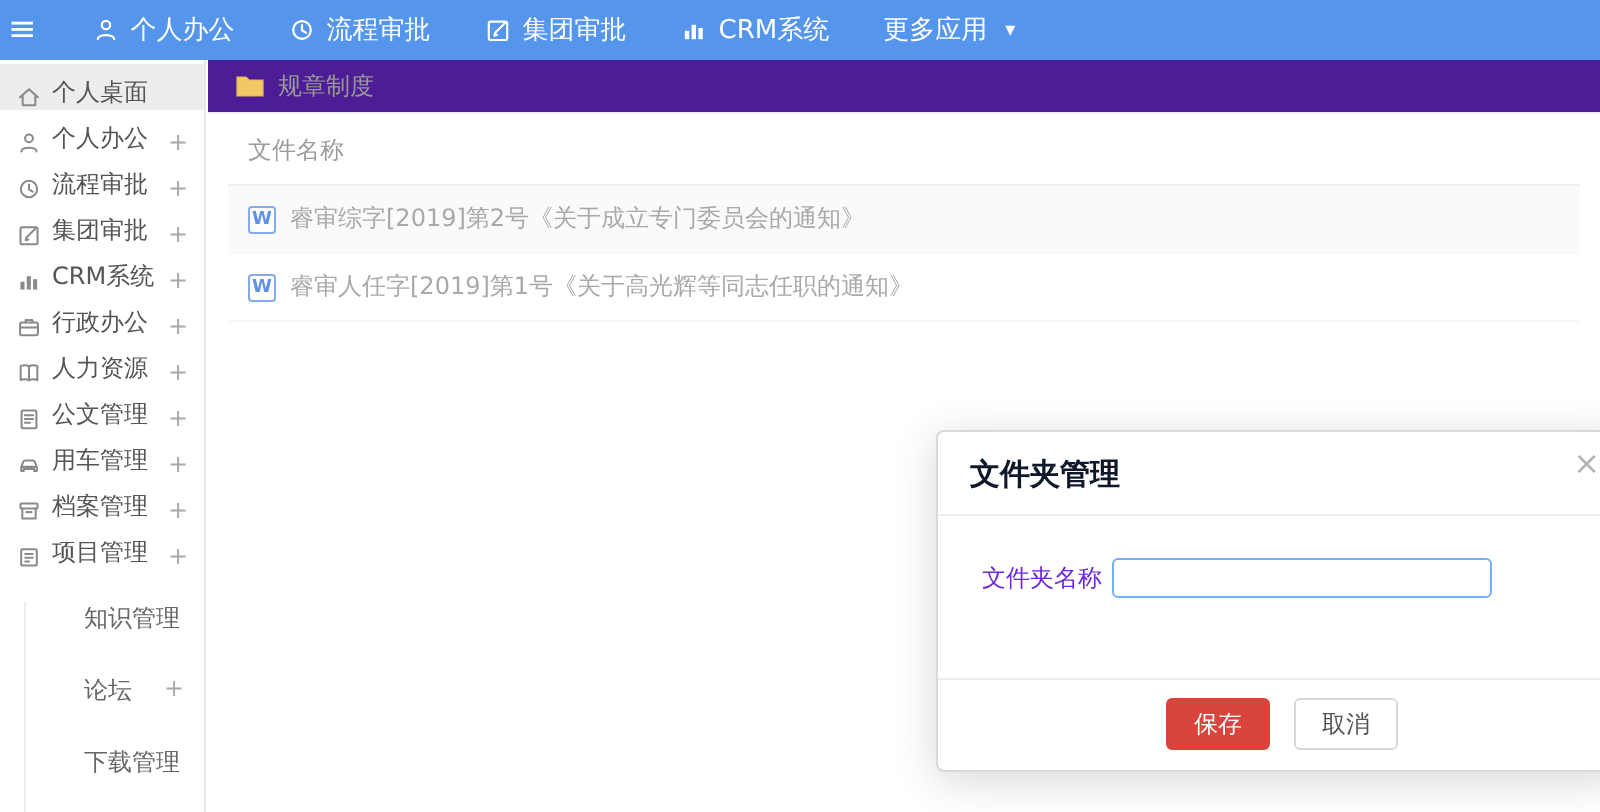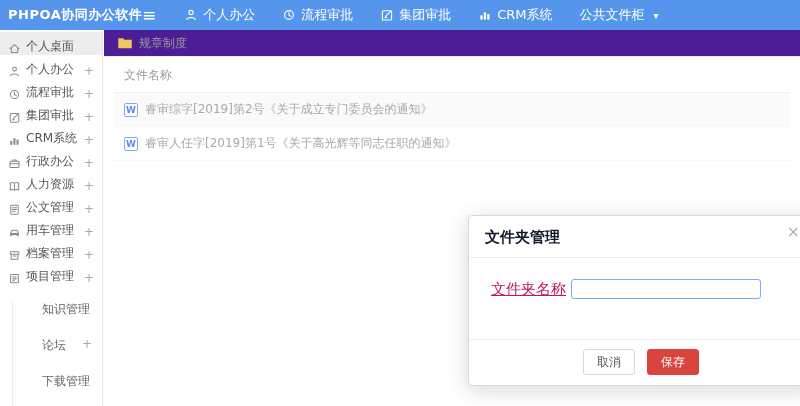--- a/index.html
+++ b/index.html
@@ -84,39 +84,38 @@
     background:#fff; border:1px solid #d9d9d9; border-radius:4px;
     box-shadow:0 4px 22px rgba(0,0,0,0.16); z-index:20;
   }
   .m-header { position:relative; padding:11px 16px 10px 16px; border-bottom:1px solid #ededed; }
   .m-title { font-size:15px; font-weight:bold; color:#0f172a; }
   .m-close {
     position:absolute; right:13px; top:8px; color:#b3b3b3;
     font-size:16px; line-height:1; cursor:pointer;
   }
   .m-body { display:flex; align-items:center; padding:21px 14px 0 22px; }
-  .m-label { font-size:15px; color:#be185d; margin-right:5px; white-space:nowrap;text-decoration:underline; }
+  .m-label { font-size:12px; color:#6d28d9; margin-right:5px; white-space:nowrap; }
   .m-input {
     width:190px; height:20px; border:1px solid #74aef3; border-radius:3px;
     outline:none; padding:0 6px; font-size:12px; font-family:inherit; color:#333;
   }
   .m-footer {
     position:absolute; left:0; right:0; bottom:0; border-top:1px solid #ededed;
     padding:9px 0 10px 0; display:flex; justify-content:center; gap:12px;
   }
   .btn.save { background:#d9443c; border:1px solid #d9443c; color:#fff; padding:5px 13px; }
   .btn.cancel { background:#fff; border:1px solid #d8d8d8; color:#555; padding:5px 13px; }
 </style>
 </head>
 <body>
 
 <div class="app">
 
   <div class="navbar">
-    <div class="logo">PHPOA协同办公软件</div>
     <span class="hamburger">≡</span>
     <div class="nav-items">
       <div class="nav-item">
         <svg class="ic" viewBox="0 0 14 14">
             <circle cx="7" cy="4.5" r="2.1"></circle>
             <path d="M2.9 11.6 C2.9 8.9 11.1 8.9 11.1 11.6"></path>
           </svg>
         <span>个人办公</span>
       </div>
       <div class="nav-item">
@@ -135,21 +134,21 @@
       </div>
       <div class="nav-item">
         <svg class="ic solid" viewBox="0 0 14 14">
             <rect x="2.4" y="7.4" width="2.2" height="4.2"></rect>
             <rect x="5.8" y="4.4" width="2.2" height="7.2"></rect>
             <rect x="9.2" y="6" width="2.2" height="5.6"></rect>
           </svg>
         <span>CRM系统</span>
       </div>
       <div class="nav-item">
-        <span>公共文件柜</span>
+        <span>更多应用</span>
         <span class="caret">▾</span>
       </div>
     </div>
   </div>
 
   <div class="sidebar">
     <div class="side-item active">
       <svg class="ic" viewBox="0 0 14 14">
           <path d="M2.2 7.2 L7 2.8 L11.8 7.2 M3.6 6.3 V11.4 H10.4 V6.3"></path>
         </svg>
@@ -276,18 +275,18 @@
   <div class="modal">
     <div class="m-header">
       <span class="m-title">文件夹管理</span>
       <span class="m-close">×</span>
     </div>
     <div class="m-body">
       <span class="m-label">文件夹名称</span>
       <input class="m-input" type="text" value="" style="">
     </div>
     <div class="m-footer">
+      <button class="btn save">保存</button>
       <button class="btn cancel">取消</button>
-      <button class="btn save">保存</button>
     </div>
   </div>
 
 </div>
 
 </body></html>

